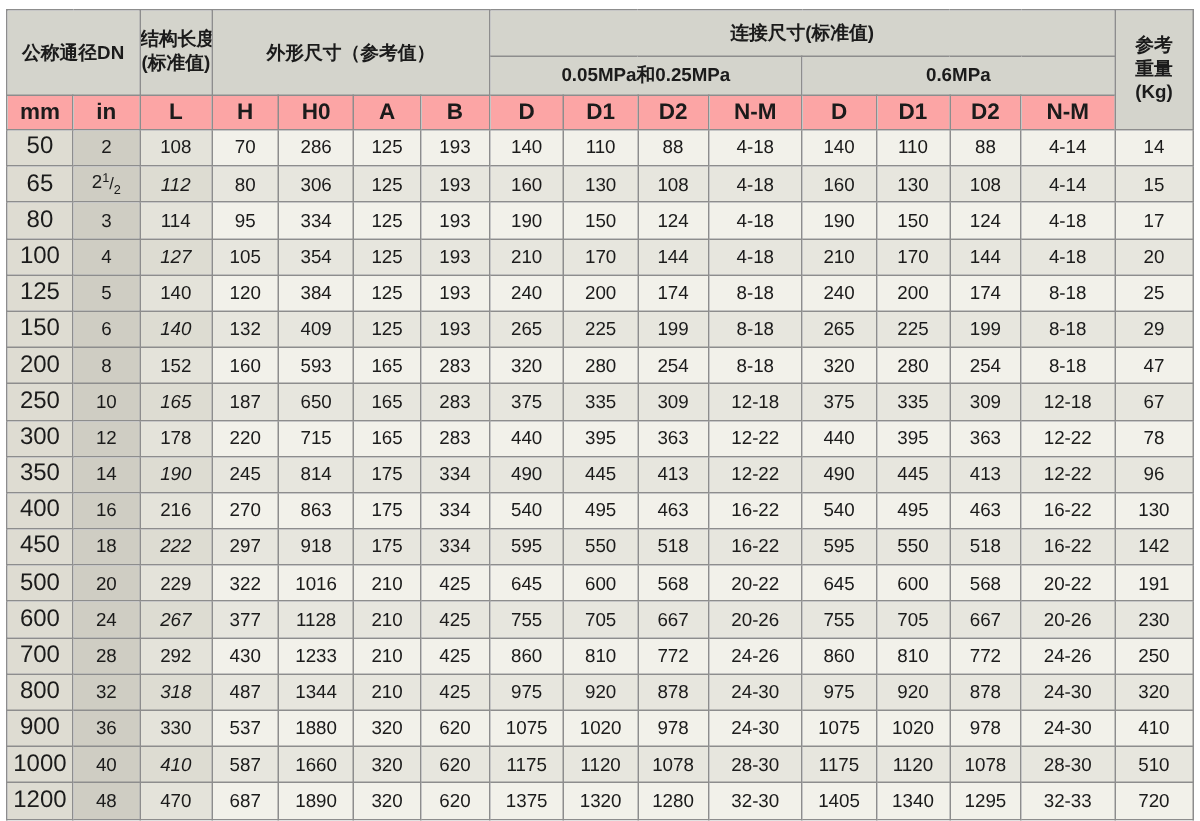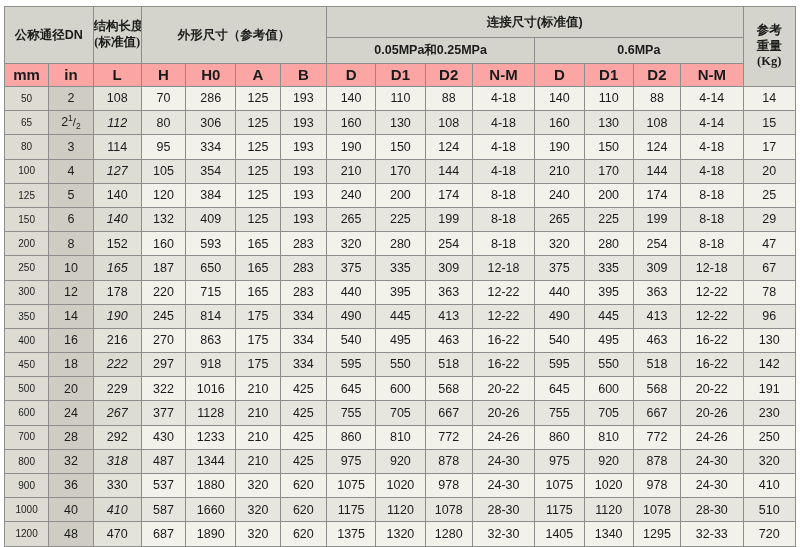--- a/index.html
+++ b/index.html
@@ -54,33 +54,32 @@
   }
   tr.hunit th {
     height: 22px;
     background: #fca5a5;
     font-size: 15px;
     font-weight: bold;
   }
   .two-line {
     display: block;
     line-height: 1.25;
-    font-family: Liberation Serif, serif;
   }
   tbody tr {
     height: 24.2px;
   }
   tbody td {
     font-size: 12.5px;
   }
   
   tbody tr.odd td { background: #f2f1ea; }
   tbody tr.even td { background: #e7e6de; }
   
-  tbody td.dn { background: #dedcd2 !important; font-size: 10px; text-align: center; }
+  tbody td.dn { background: #dedcd2 !important; font-size: 16px; text-align: center; }
   tbody td.inch { background: #cfcdc3 !important; }
   tbody td.len { background: #e4e3da !important; }
   tbody tr.even td.len { background: #dddcd2 !important; font-style: italic; }
   tbody td.wt { }
   .frac { font-size: 11px; }
   .frac sup, .frac sub { font-size: 8.5px; }
   
   col.c-dn { width: 44px; }
   col.c-in { width: 44px; }
   col.c-L  { width: 48px; }

